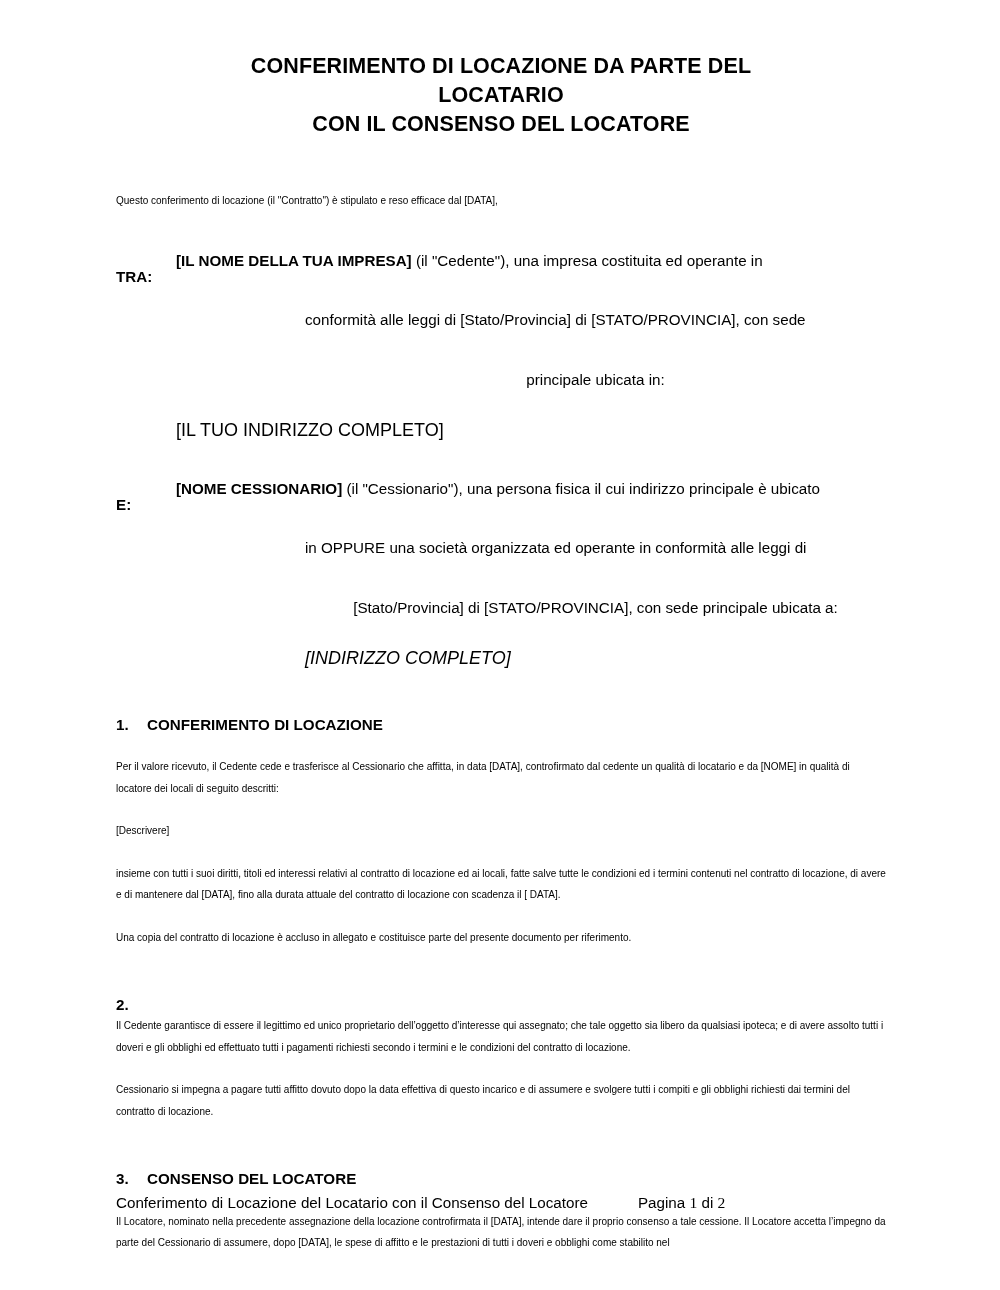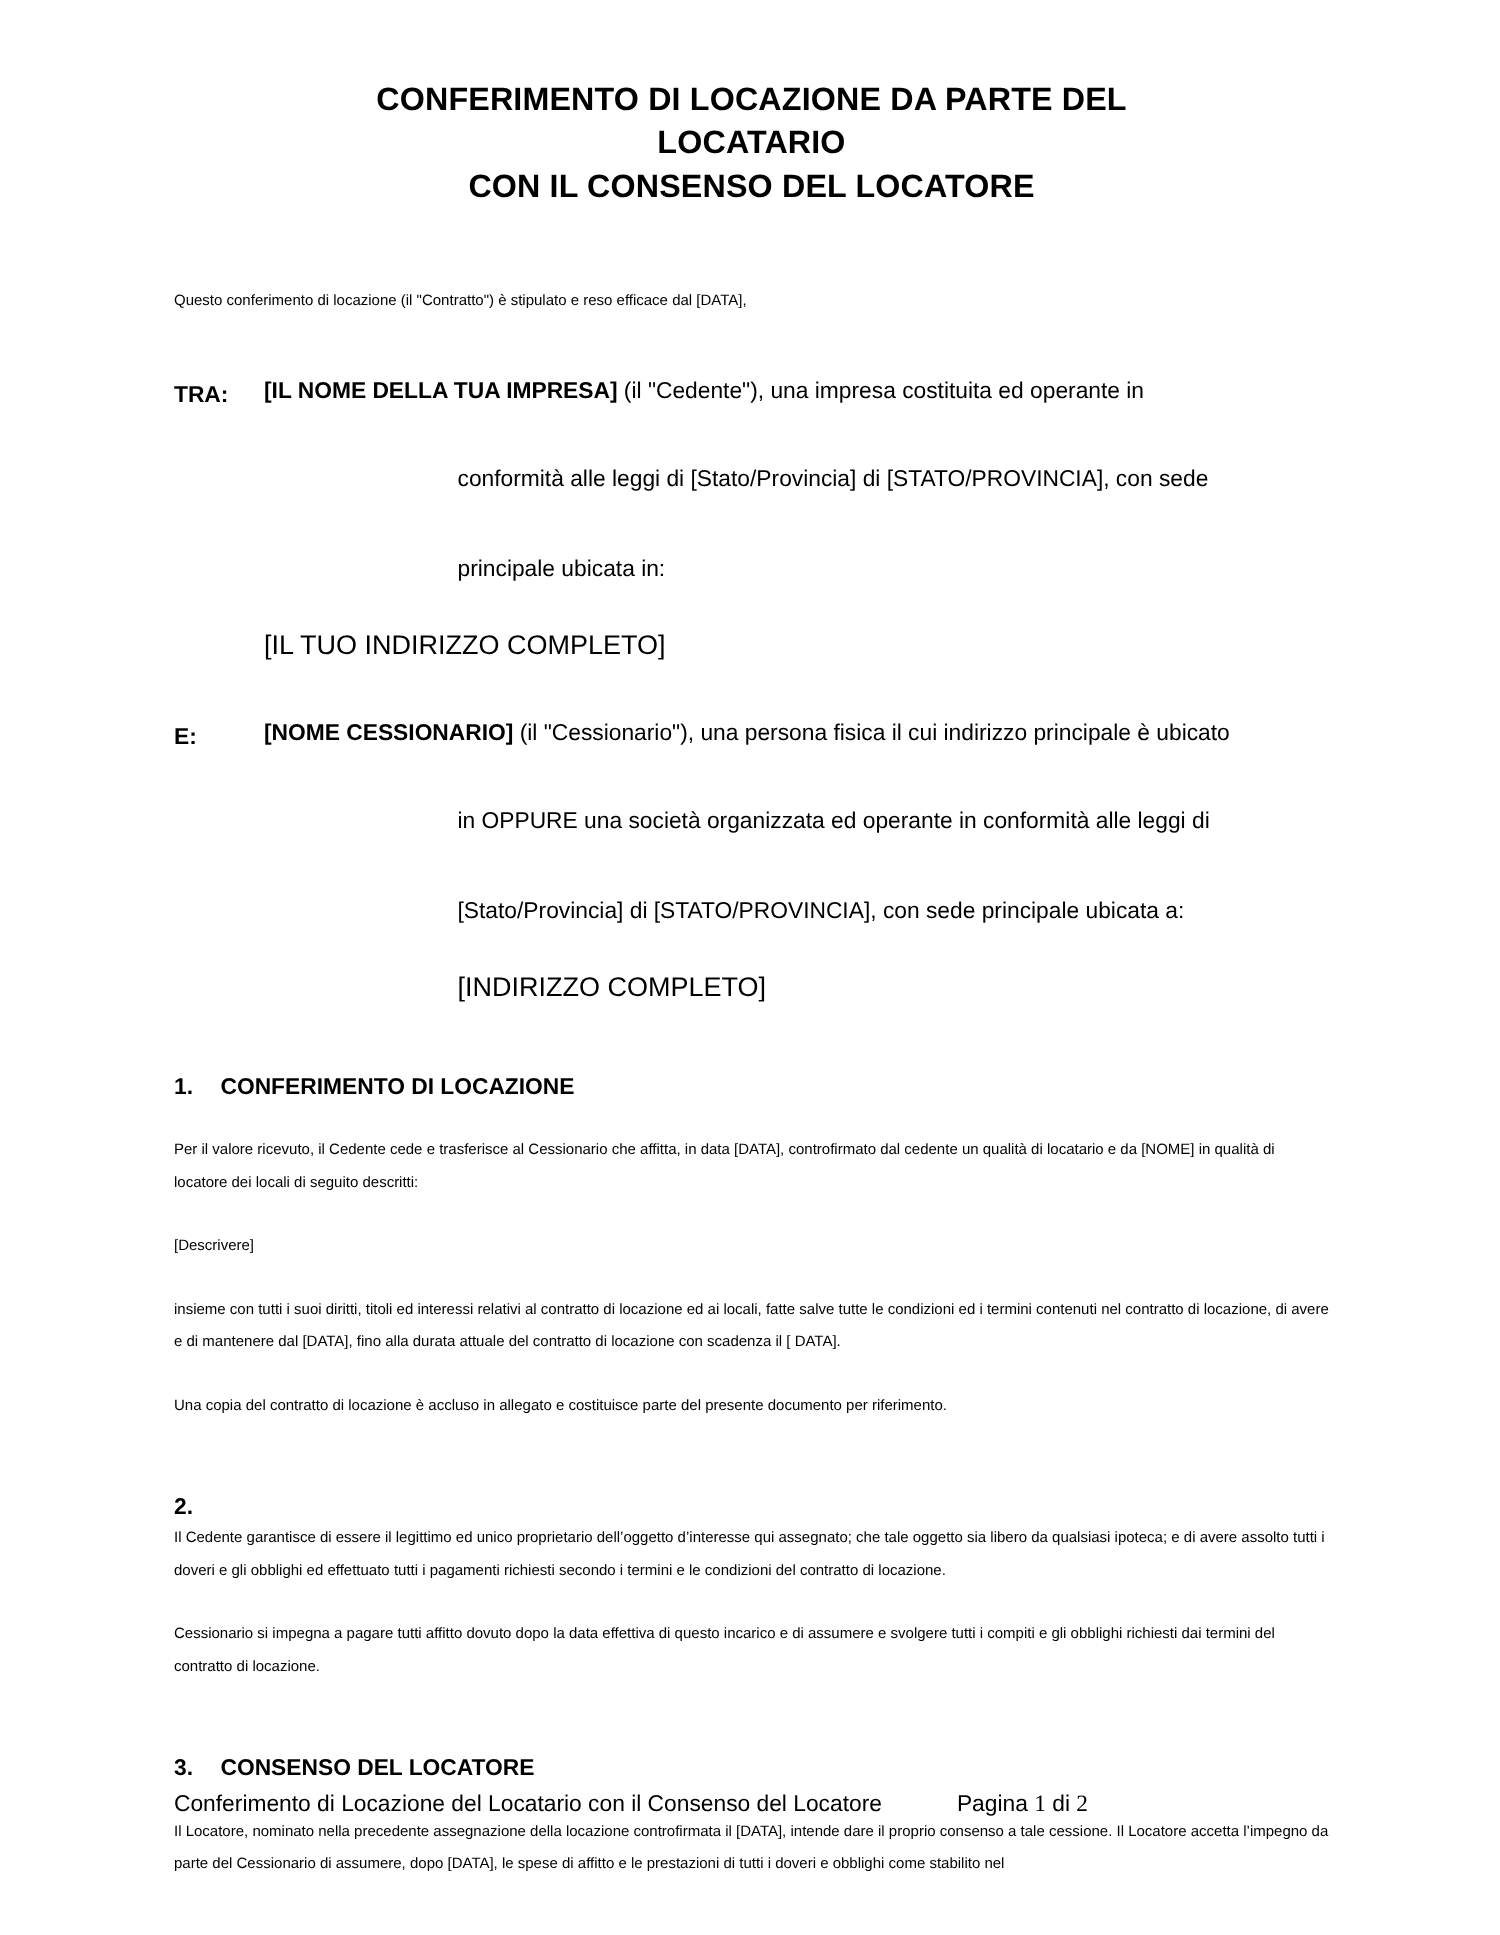--- a/index.html
+++ b/index.html
@@ -56,43 +56,43 @@
 
   
   .party {
     position: relative;
     font-size: 15.2px;
     line-height: 21.5px;
   }
   .party-label {
     position: absolute;
     left: 0;
-    top: 3px;
+    top: 16px;
     font-weight: bold;
     width: 58px;
   }
   .party-body {
     margin-left: 60px;
     text-align: justify;
     text-justify: inter-word;
   }
   .party-body b { font-weight: bold; }
   .party-indent {
     margin-left: 189px;
     text-align: justify;
     text-justify: inter-word;
     margin-top: 38px;
   }
-  .party-indent.last { text-align: left; }
+  .party-indent.last { text-align: center; }
   .addr {
     margin-left: 60px;
     font-size: 18px;
     line-height: 21.5px;
   }
-  .addr.deep { margin-left: 189px; }
+  .addr.deep { margin-left: 189px; font-style: italic; }
 
   
   .section-head {
     position: relative;
     font-size: 15.2px;
     font-weight: bold;
     line-height: 21.5px;
     padding-left: 31px;
   }
   .section-head .num {

